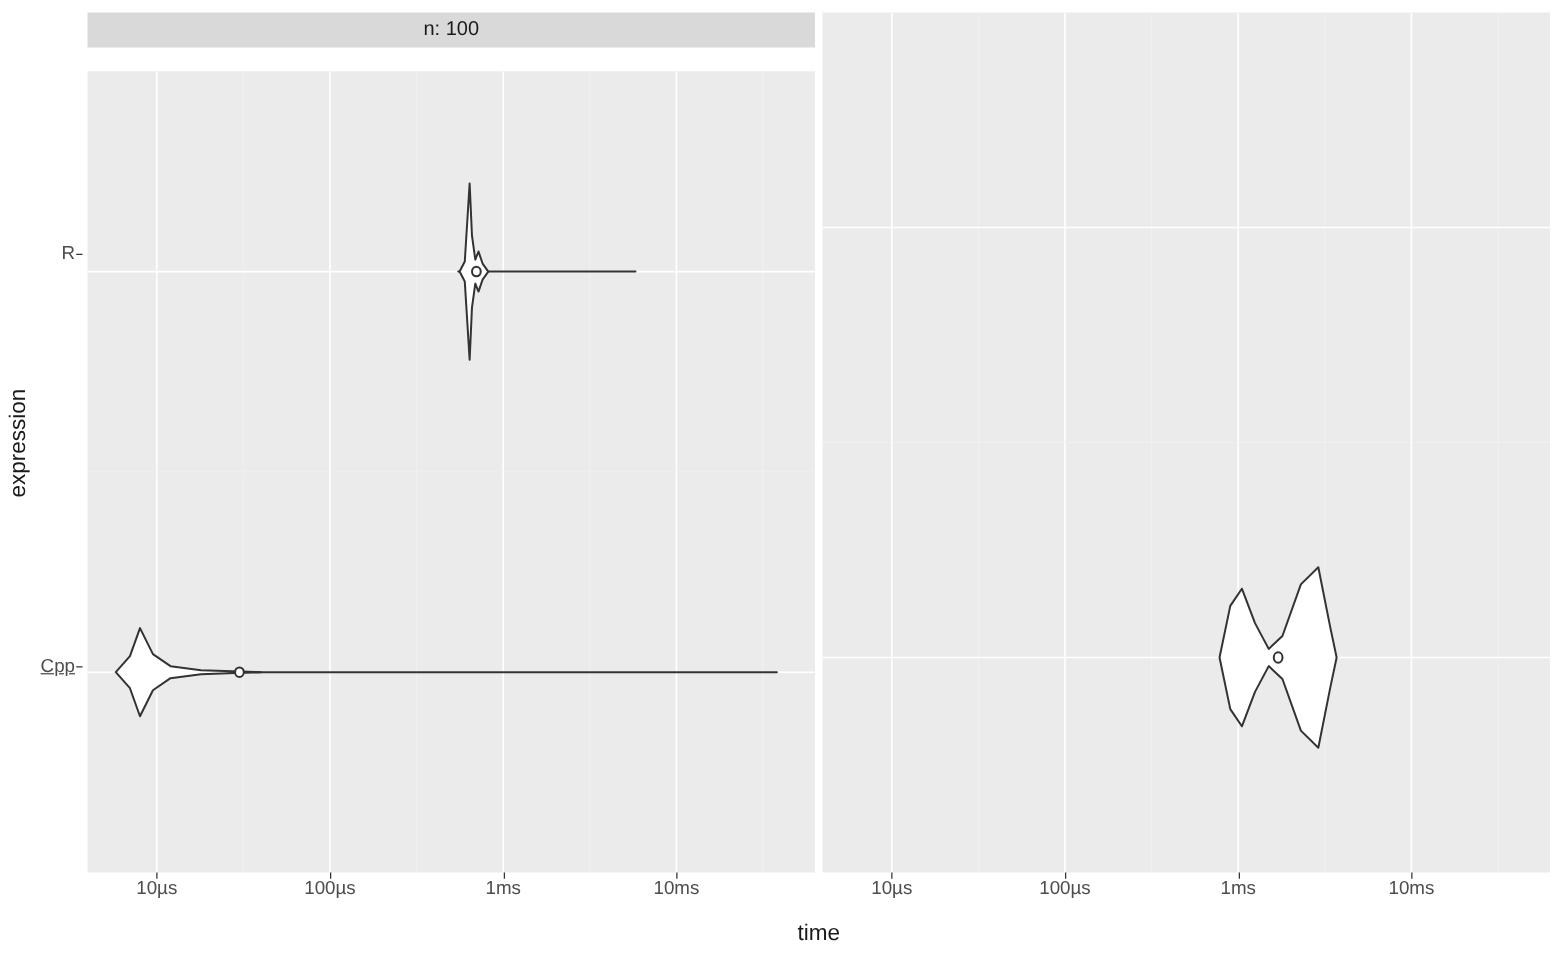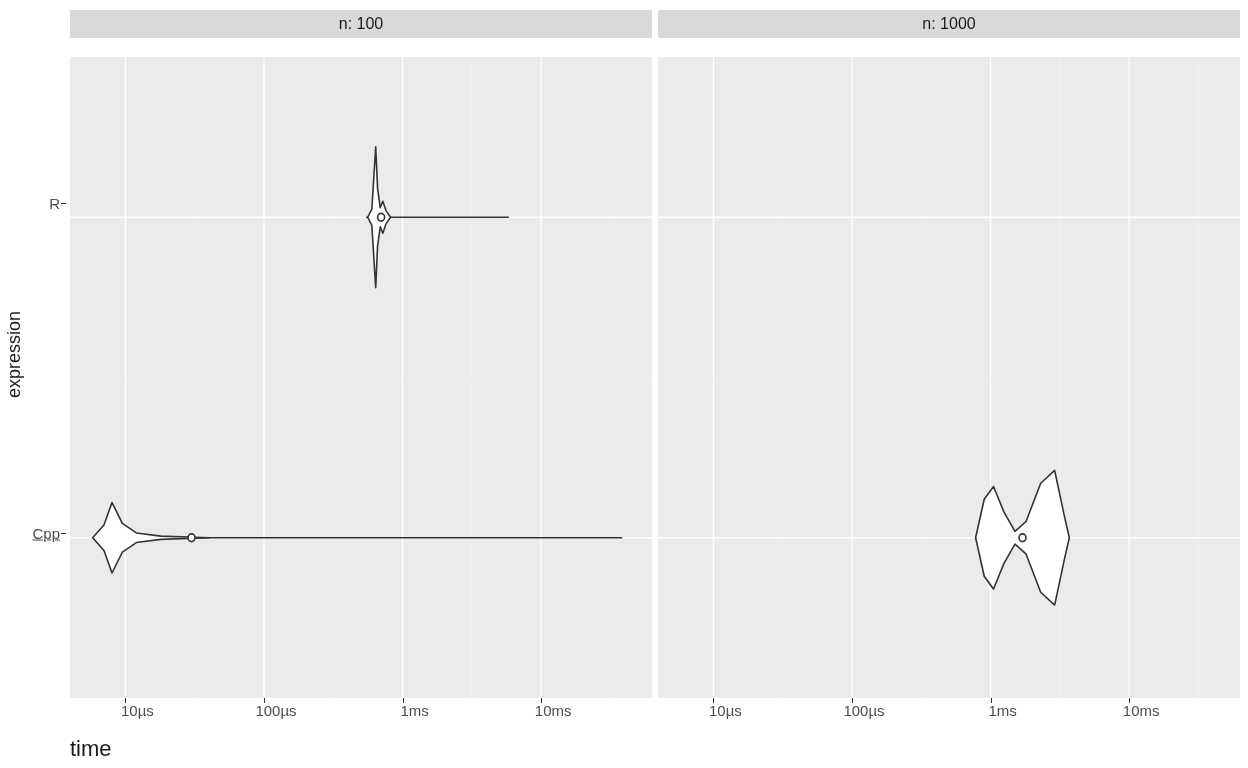--- a/index.html
+++ b/index.html
@@ -26,21 +26,22 @@
     font-size: 18px;
     color: #1a1a1a;
     white-space: nowrap;
   }
   .x-axis-title {
     position: absolute;
     left: 70px;
     right: 8px;
     bottom: 4px;
     height: 28px;
-    font-size: 22px;
+    text-align: center;
+    font-size: 18px;
     color: #1a1a1a;
   }
   .facets {
     position: absolute;
     left: 70px;
     top: 10px;
     right: 8px;
     bottom: 70px;
     display: flex;
     gap: 6px;
@@ -124,21 +125,20 @@
     bottom: -26px;
     height: 24px;
   }
   .x-label {
     position: absolute;
     top: 2px;
     transform: translateX(-50%);
     font-size: 15px;
     color: #4d4d4d;
     white-space: nowrap;
-    margin-left: 12px;
   }
   .x-tick {
     position: absolute;
     top: -2px;
     width: 1px;
     height: 5px;
     background: #333;
   }
 </style>
 </head>
@@ -186,21 +186,20 @@
           <div class="x-tick" style="left: 33.3333%;"></div>
           <div class="x-label" style="left: 33.3333%;">100µs</div>
           <div class="x-tick" style="left: 57.1429%;"></div>
           <div class="x-label" style="left: 57.1429%;">1ms</div>
           <div class="x-tick" style="left: 80.9524%;"></div>
           <div class="x-label" style="left: 80.9524%;">10ms</div>
         </div>
       </div>
     </div>
     <div class="facet">
-      <div class="facet-strip">n: 1000</div>
       <div class="panel-wrap">
         <div class="panel-bg"></div>
         <svg class="panel-svg" viewBox="0 0 100 100" preserveAspectRatio="none">
           <line x1="-2.3809523809523805" x2="-2.3809523809523805" y1="0" y2="100" class="grid-minor" vector-effect="non-scaling-stroke"></line>
           <line x1="21.428571428571427" x2="21.428571428571427" y1="0" y2="100" class="grid-minor" vector-effect="non-scaling-stroke"></line>
           <line x1="45.238095238095234" x2="45.238095238095234" y1="0" y2="100" class="grid-minor" vector-effect="non-scaling-stroke"></line>
           <line x1="69.04761904761905" x2="69.04761904761905" y1="0" y2="100" class="grid-minor" vector-effect="non-scaling-stroke"></line>
           <line x1="92.85714285714285" x2="92.85714285714285" y1="0" y2="100" class="grid-minor" vector-effect="non-scaling-stroke"></line>
           <line x1="9.523809523809524" x2="9.523809523809524" y1="0" y2="100" class="grid-major" vector-effect="non-scaling-stroke"></line>
           <line x1="33.33333333333333" x2="33.33333333333333" y1="0" y2="100" class="grid-major" vector-effect="non-scaling-stroke"></line>

